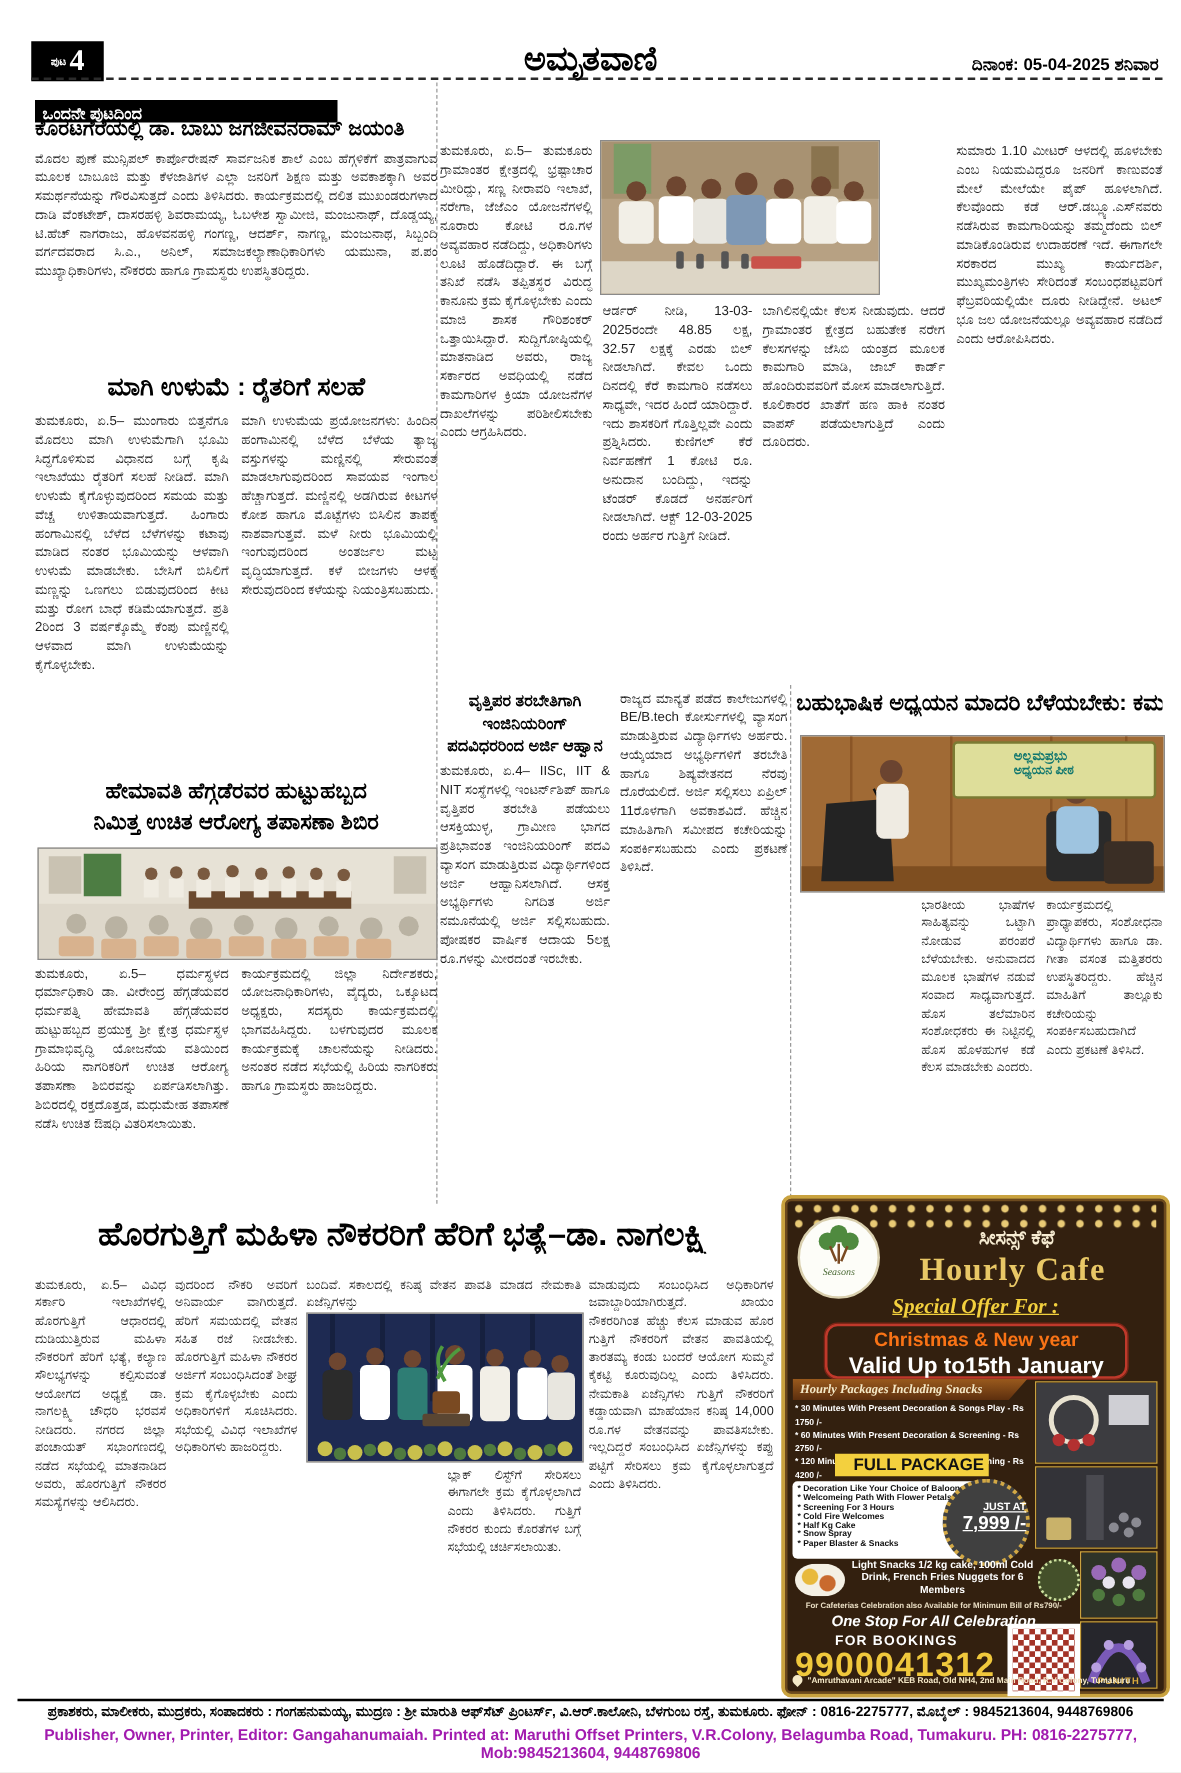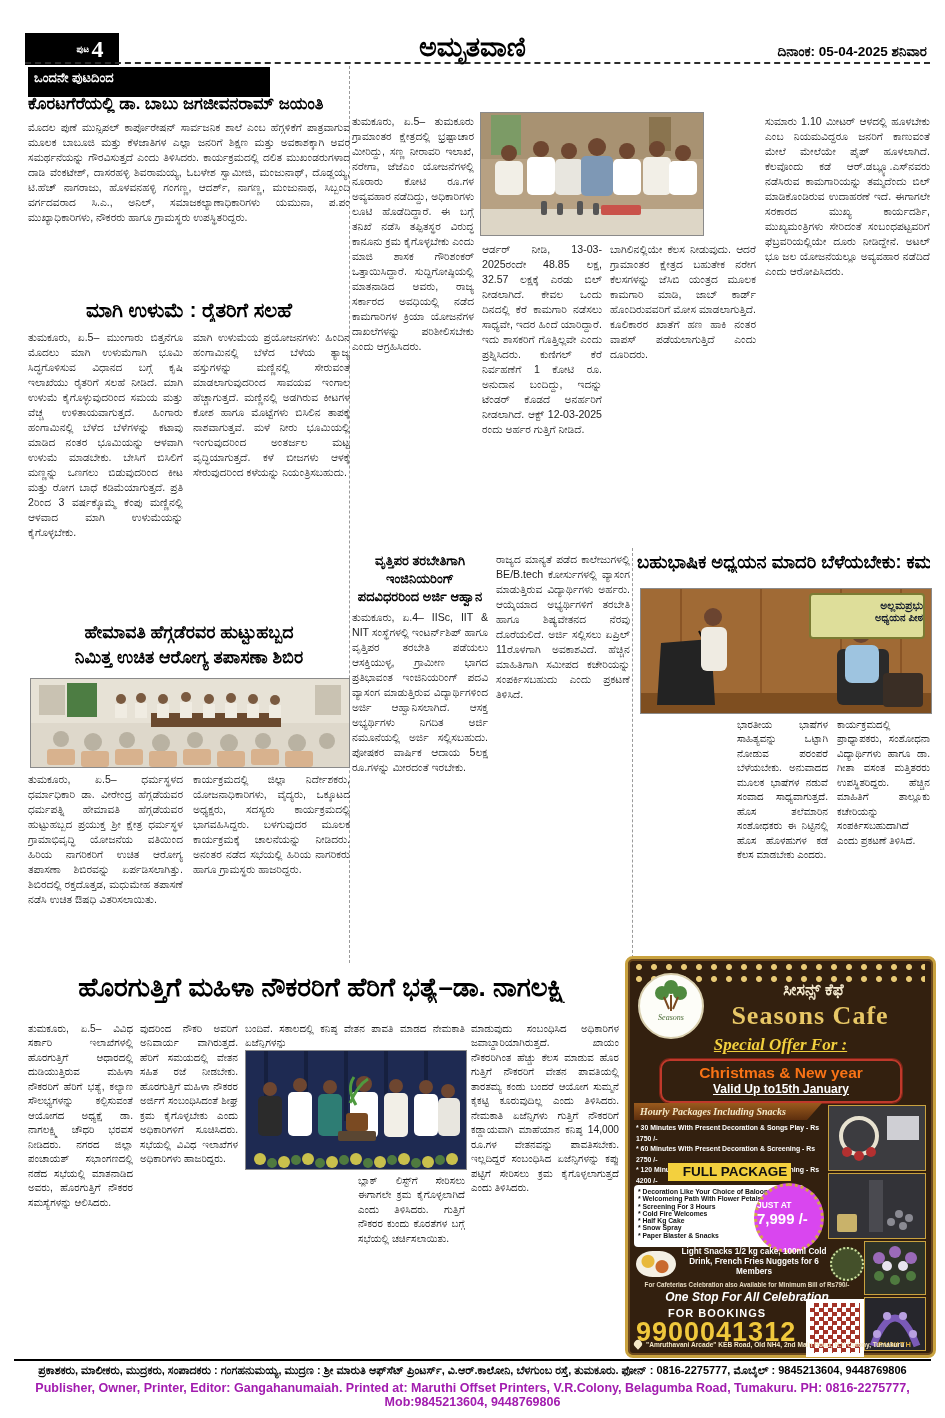--- a/index.html
+++ b/index.html
@@ -19,61 +19,61 @@
   .ad{background:#33200f;border:3px solid #c9a23f;border-radius:8px;box-shadow:inset 0 0 0 2px #6d4a1e;}
   .ad .lights{background-image:radial-gradient(circle at 7px 6px,#f3d37a 2.5px,rgba(0,0,0,0) 3.5px);
               background-size:15px 12px;opacity:.95;}
   .ad-title-kn{color:#f7ecd2;font-weight:bold;font-size:16px;text-align:center;}
   .ad-title-en{color:#e8c766;font-weight:bold;font-size:26px;text-align:center;
                font-family:"Liberation Serif",serif;letter-spacing:1px;}
   .ad-offer{color:#f3d03e;font-weight:bold;font-style:italic;font-size:17px;text-align:center;
             font-family:"Liberation Serif",serif;text-decoration:underline;}
   .occasion-box{border:2px solid #c0392b;border-radius:10px;box-shadow:0 0 0 1px #7d2416;text-align:center;}
   .occasion-main{color:#f97316;font-weight:bold;font-size:15.5px;}
-  .occasion-sub{color:#ffffff;font-weight:bold;font-size:12px;text-decoration:underline;}
+  .occasion-sub{color:#ffffff;font-weight:bold;font-size:18px;}
   .ribbon{background:linear-gradient(#9a5a1d,#5d2f0e);color:#f5e9c8;font-style:italic;font-weight:bold;
           font-size:10px;font-family:"Liberation Serif",serif;line-height:17px;padding-left:6px;
           clip-path:polygon(0 0,100% 0,92% 100%,0 100%);}
   .hour-item{color:#ffffff;font-weight:bold;font-size:6.9px;line-height:10.5px;}
   .fullpkg{background:#f3d03e;color:#111;font-weight:bold;font-size:13.5px;text-align:center;line-height:18px;padding-left:11px;}
   .whitebox{background:#ffffff;border-radius:4px;}
   .pkg-item{color:#111;font-weight:bold;font-size:6.8px;line-height:7.3px;}
-  .starburst{background:#d946ef;border:3px dotted #d2a845;border-radius:50%;text-align:left;color:#fff;}
+  .starburst{background:#404040;border:3px dotted #d2a845;border-radius:50%;text-align:right;color:#fff;text-decoration:underline;}
   .snack-text{color:#ffffff;font-weight:bold;font-size:8.2px;line-height:10px;text-align:center;}
   .tiny-note{color:#e9ddc3;font-weight:bold;font-size:6.3px;text-align:center;}
   .one-stop{color:#ffffff;font-weight:bold;font-style:italic;font-size:12px;text-align:center;}
   .bookings{color:#ffffff;font-weight:bold;font-size:11px;letter-spacing:1px;}
   .phone{color:#f0c83c;font-weight:bold;font-size:27px;letter-spacing:1px;}
   .qr{background:#fff;padding:4px;}
   .qr-inner{width:100%;height:100%;
     background:repeating-conic-gradient(#a33327 0 25%,#ffffff 0 50%);background-size:9px 9px;}
   .ad-photo{border:1px solid #c9a23f;overflow:hidden;}
   .address{color:#f5e9c8;font-weight:bold;font-size:6.6px;}
   .pin{width:8px;height:8px;background:#f5e9c8;border-radius:50% 50% 50% 0;transform:rotate(-45deg);display:inline-block;}
   
   .foot-kn{font-size:11px;font-weight:bold;text-align:center;color:#000;}
   .foot-en{font-size:12.5px;font-weight:bold;text-align:center;color:#a21caf;}
 </style>
 </head>
 <body>
 
 <div class="sheet">
 
-  <div class="abs" style="left:25px;top:33px;width:58px;height:32px;background:#000;color:#fff;display:flex;align-items:center;justify-content:center;gap:3px;padding-left:36px;">
+  <div class="abs" style="left:25px;top:33px;width:58px;height:32px;background:#000;color:#fff;display:flex;align-items:center;justify-content:center;gap:3px;">
     <span style="font-size:8.5px;font-weight:bold;width:12px;line-height:1.05;">ಪುಟ</span>
     <span style="font-size:24px;font-weight:bold;font-family:'Liberation Serif',serif;">4</span>
   </div>
   <div class="abs headline center" style="left:300px;top:32px;width:345px;font-size:27px;">ಅಮೃತವಾಣಿ</div>
   <div class="abs headline" style="right:18px;top:44px;font-size:13.5px;">ದಿನಾಂಕ: 05-04-2025 ಶನಿವಾರ</div>
   <div class="abs rule-dashed-h" style="left:25px;top:62px;width:905px;"></div>
 
   <div class="abs rule-dashed-v" style="left:349px;top:66px;height:897px;"></div>
   <div class="abs rule-dashed-v" style="left:632px;top:548px;height:415px;"></div>
 
-  <div class="abs kicker" style="left:28px;top:67px;width:236px;height:30px;">ಒಂದನೇ ಪುಟದಿಂದ</div>
+  <div class="abs kicker" style="left:28px;top:80px;width:236px;height:18px;">ಒಂದನೇ ಪುಟದಿಂದ</div>
   <div class="abs headline nowrap" style="left:28px;top:94px;width:322px;font-size:16.5px;overflow:hidden;">ಕೊರಟಗೆರೆಯಲ್ಲಿ ಡಾ. ಬಾಬು ಜಗಜೀವನರಾಮ್ ಜಯಂತಿ</div>
   <div class="abs body-col" style="left:28px;top:120px;width:322px;height:172px;">ಮೊದಲ ಪುಣೆ ಮುನ್ಸಿಪಲ್ ಕಾರ್ಪೊರೇಷನ್ ಸಾರ್ವಜನಿಕ ಶಾಲೆ ಎಂಬ ಹೆಗ್ಗಳಿಕೆಗೆ ಪಾತ್ರವಾಗುವ ಮೂಲಕ ಬಾಬೂಜಿ ಮತ್ತು ಕೆಳಜಾತಿಗಳ ಎಲ್ಲಾ ಜನರಿಗೆ ಶಿಕ್ಷಣ ಮತ್ತು ಅವಕಾಶಕ್ಕಾಗಿ ಅವರ ಸಮರ್ಥನೆಯನ್ನು ಗೌರವಿಸುತ್ತದೆ ಎಂದು ತಿಳಿಸಿದರು. ಕಾರ್ಯಕ್ರಮದಲ್ಲಿ ದಲಿತ ಮುಖಂಡರುಗಳಾದ ದಾಡಿ ವೆಂಕಟೇಶ್, ದಾಸರಹಳ್ಳಿ ಶಿವರಾಮಯ್ಯ, ಓಬಳೇಶ ಸ್ವಾಮೀಜಿ, ಮಂಜುನಾಥ್, ದೊಡ್ಡಯ್ಯ, ಟಿ.ಹೆಚ್ ನಾಗರಾಜು, ಹೊಳವನಹಳ್ಳಿ ಗಂಗಣ್ಣ, ಆದರ್ಶ್, ನಾಗಣ್ಣ, ಮಂಜುನಾಥ, ಸಿಬ್ಬಂದಿ ವರ್ಗದವರಾದ ಸಿ.ಎ., ಅನಿಲ್, ಸಮಾಜಕಲ್ಯಾಣಾಧಿಕಾರಿಗಳು ಯಮುನಾ, ಪ.ಪಂ ಮುಖ್ಯಾಧಿಕಾರಿಗಳು, ನೌಕರರು ಹಾಗೂ ಗ್ರಾಮಸ್ಥರು ಉಪಸ್ಥಿತರಿದ್ದರು.</div>
 
   <div class="abs headline center nowrap" style="left:28px;top:299px;width:322px;font-size:20px;overflow:hidden;">ಮಾಗಿ ಉಳುಮೆ : ರೈತರಿಗೆ ಸಲಹೆ</div>
   <div class="abs body-col" style="left:28px;top:330px;width:155px;height:280px;">ತುಮಕೂರು, ಏ.5– ಮುಂಗಾರು ಬಿತ್ತನೆಗೂ ಮೊದಲು ಮಾಗಿ ಉಳುಮೆಗಾಗಿ ಭೂಮಿ ಸಿದ್ಧಗೊಳಿಸುವ ವಿಧಾನದ ಬಗ್ಗೆ ಕೃಷಿ ಇಲಾಖೆಯು ರೈತರಿಗೆ ಸಲಹೆ ನೀಡಿದೆ. ಮಾಗಿ ಉಳುಮೆ ಕೈಗೊಳ್ಳುವುದರಿಂದ ಸಮಯ ಮತ್ತು ವೆಚ್ಚ ಉಳಿತಾಯವಾಗುತ್ತದೆ. ಹಿಂಗಾರು ಹಂಗಾಮಿನಲ್ಲಿ ಬೆಳೆದ ಬೆಳೆಗಳನ್ನು ಕಟಾವು ಮಾಡಿದ ನಂತರ ಭೂಮಿಯನ್ನು ಆಳವಾಗಿ ಉಳುಮೆ ಮಾಡಬೇಕು. ಬೇಸಿಗೆ ಬಿಸಿಲಿಗೆ ಮಣ್ಣನ್ನು ಒಣಗಲು ಬಿಡುವುದರಿಂದ ಕೀಟ ಮತ್ತು ರೋಗ ಬಾಧೆ ಕಡಿಮೆಯಾಗುತ್ತದೆ. ಪ್ರತಿ 2ರಿಂದ 3 ವರ್ಷಕ್ಕೊಮ್ಮೆ ಕೆಂಪು ಮಣ್ಣಿನಲ್ಲಿ ಆಳವಾದ ಮಾಗಿ ಉಳುಮೆಯನ್ನು ಕೈಗೊಳ್ಳಬೇಕು.</div>
   <div class="abs body-col" style="left:193px;top:330px;width:157px;height:280px;">ಮಾಗಿ ಉಳುಮೆಯ ಪ್ರಯೋಜನಗಳು: ಹಿಂದಿನ ಹಂಗಾಮಿನಲ್ಲಿ ಬೆಳೆದ ಬೆಳೆಯ ತ್ಯಾಜ್ಯ ವಸ್ತುಗಳನ್ನು ಮಣ್ಣಿನಲ್ಲಿ ಸೇರುವಂತೆ ಮಾಡಲಾಗುವುದರಿಂದ ಸಾವಯವ ಇಂಗಾಲ ಹೆಚ್ಚಾಗುತ್ತದೆ. ಮಣ್ಣಿನಲ್ಲಿ ಅಡಗಿರುವ ಕೀಟಗಳ ಕೋಶ ಹಾಗೂ ಮೊಟ್ಟೆಗಳು ಬಿಸಿಲಿನ ತಾಪಕ್ಕೆ ನಾಶವಾಗುತ್ತವೆ. ಮಳೆ ನೀರು ಭೂಮಿಯಲ್ಲಿ ಇಂಗುವುದರಿಂದ ಅಂತರ್ಜಲ ಮಟ್ಟ ವೃದ್ಧಿಯಾಗುತ್ತದೆ. ಕಳೆ ಬೀಜಗಳು ಆಳಕ್ಕೆ ಸೇರುವುದರಿಂದ ಕಳೆಯನ್ನು ನಿಯಂತ್ರಿಸಬಹುದು.</div>
 
   <div class="abs headline center" style="left:28px;top:620px;width:322px;font-size:17.5px;line-height:1.45;">
     <div>ಹೇಮಾವತಿ ಹೆಗ್ಗಡೆರವರ ಹುಟ್ಟುಹಬ್ಬದ</div>
     <div>ನಿಮಿತ್ತ ಉಚಿತ ಆರೋಗ್ಯ ತಪಾಸಣಾ ಶಿಬಿರ</div>
@@ -192,21 +192,21 @@
       <rect x="0" y="104" width="290" height="20" fill="#7e4e20"></rect>
       <path d="M20 54 L70 50 L74 116 L16 116 Z" fill="#232323"></path>
       <line x1="58" y1="42" x2="64" y2="54" stroke="#111" stroke-width="2"></line>
       <circle cx="72" cy="28" r="9" fill="#6b4430"></circle>
       <rect x="60" y="38" width="26" height="44" rx="6" fill="#efebe2"></rect>
       <rect x="196" y="60" width="52" height="56" rx="6" fill="#2a2a2a"></rect>
       <circle cx="220" cy="44" r="10" fill="#6b4430"></circle>
       <rect x="204" y="56" width="34" height="38" rx="7" fill="#9ec4e0"></rect>
       <rect x="242" y="84" width="40" height="34" rx="4" fill="#3a2e25"></rect>
     </svg>
-    <div class="abs" style="right:6px;top:4px;width:112px;height:42px;background:#dede9a;border:2px solid #7b7b33;border-radius:4px;text-align:right;color:#0f172a;font-weight:bold;">
+    <div class="abs" style="right:6px;top:4px;width:112px;height:42px;background:#dede9a;border:2px solid #7b7b33;border-radius:4px;text-align:left;color:#0f766e;font-weight:bold;padding-left:47px;">
       <div style="font-size:10.5px;margin-top:4px;">ಅಲ್ಲಮಪ್ರಭು</div>
       <div style="font-size:10px;">ಅಧ್ಯಯನ ಪೀಠ</div>
     </div>
   </div>
   <div class="abs body-col" style="left:737px;top:718px;width:91px;height:245px;font-size:10.2px;">ಭಾರತೀಯ ಭಾಷೆಗಳ ಸಾಹಿತ್ಯವನ್ನು ಒಟ್ಟಾಗಿ ನೋಡುವ ಪರಂಪರೆ ಬೆಳೆಯಬೇಕು. ಅನುವಾದದ ಮೂಲಕ ಭಾಷೆಗಳ ನಡುವೆ ಸಂವಾದ ಸಾಧ್ಯವಾಗುತ್ತದೆ. ಹೊಸ ತಲೆಮಾರಿನ ಸಂಶೋಧಕರು ಈ ನಿಟ್ಟಿನಲ್ಲಿ ಹೊಸ ಹೊಳಹುಗಳ ಕಡೆ ಕೆಲಸ ಮಾಡಬೇಕು ಎಂದರು.</div>
   <div class="abs body-col" style="left:837px;top:718px;width:93px;height:245px;font-size:10.2px;">ಕಾರ್ಯಕ್ರಮದಲ್ಲಿ ಪ್ರಾಧ್ಯಾಪಕರು, ಸಂಶೋಧನಾ ವಿದ್ಯಾರ್ಥಿಗಳು ಹಾಗೂ ಡಾ. ಗೀತಾ ವಸಂತ ಮತ್ತಿತರರು ಉಪಸ್ಥಿತರಿದ್ದರು. ಹೆಚ್ಚಿನ ಮಾಹಿತಿಗೆ ತಾಲ್ಲೂಕು ಕಚೇರಿಯನ್ನು ಸಂಪರ್ಕಿಸಬಹುದಾಗಿದೆ ಎಂದು ಪ್ರಕಟಣೆ ತಿಳಿಸಿದೆ.</div>
 
   <div class="abs headline center nowrap" style="left:28px;top:972px;width:592px;font-size:26px;overflow:hidden;">ಹೊರಗುತ್ತಿಗೆ ಮಹಿಳಾ ನೌಕರರಿಗೆ ಹೆರಿಗೆ ಭತ್ಯೆ–ಡಾ. ನಾಗಲಕ್ಷ್ಮಿ</div>
   <div class="abs body-col" style="left:28px;top:1022px;width:105px;height:336px;font-size:10.2px;">ತುಮಕೂರು, ಏ.5– ವಿವಿಧ ಸರ್ಕಾರಿ ಇಲಾಖೆಗಳಲ್ಲಿ ಹೊರಗುತ್ತಿಗೆ ಆಧಾರದಲ್ಲಿ ದುಡಿಯುತ್ತಿರುವ ಮಹಿಳಾ ನೌಕರರಿಗೆ ಹೆರಿಗೆ ಭತ್ಯೆ, ಕಲ್ಯಾಣ ಸೌಲಭ್ಯಗಳನ್ನು ಕಲ್ಪಿಸುವಂತೆ ಆಯೋಗದ ಅಧ್ಯಕ್ಷೆ ಡಾ. ನಾಗಲಕ್ಷ್ಮಿ ಚೌಧರಿ ಭರವಸೆ ನೀಡಿದರು. ನಗರದ ಜಿಲ್ಲಾ ಪಂಚಾಯತ್ ಸಭಾಂಗಣದಲ್ಲಿ ನಡೆದ ಸಭೆಯಲ್ಲಿ ಮಾತನಾಡಿದ ಅವರು, ಹೊರಗುತ್ತಿಗೆ ನೌಕರರ ಸಮಸ್ಯೆಗಳನ್ನು ಆಲಿಸಿದರು.</div>
   <div class="abs body-col" style="left:140px;top:1022px;width:98px;height:336px;font-size:10.2px;">ವುದರಿಂದ ನೌಕರಿ ಅವರಿಗೆ ಅನಿವಾರ್ಯ ವಾಗಿರುತ್ತದೆ. ಹೆರಿಗೆ ಸಮಯದಲ್ಲಿ ವೇತನ ಸಹಿತ ರಜೆ ನೀಡಬೇಕು. ಹೊರಗುತ್ತಿಗೆ ಮಹಿಳಾ ನೌಕರರ ಅರ್ಜಿಗೆ ಸಂಬಂಧಿಸಿದಂತೆ ಶೀಘ್ರ ಕ್ರಮ ಕೈಗೊಳ್ಳಬೇಕು ಎಂದು ಅಧಿಕಾರಿಗಳಿಗೆ ಸೂಚಿಸಿದರು. ಸಭೆಯಲ್ಲಿ ವಿವಿಧ ಇಲಾಖೆಗಳ ಅಧಿಕಾರಿಗಳು ಹಾಜರಿದ್ದರು.</div>
@@ -279,21 +279,21 @@
           </g>
         <g stroke="#7a4a22" stroke-width="2">
             <line x1="31" y1="20" x2="31" y2="36"></line>
             <line x1="24" y1="22" x2="29" y2="34"></line>
             <line x1="38" y1="22" x2="33" y2="34"></line>
           </g>
       </svg>
       <div class="abs" style="left:0;top:38px;width:62px;text-align:center;font-size:8px;font-style:italic;color:#4a6a35;font-family:'Liberation Serif',serif;">Seasons</div>
     </div>
     <div class="abs ad-title-kn" style="left:78px;top:22px;width:215px;">ಸೀಸನ್ಸ್ ಕೆಫೆ</div>
-    <div class="abs ad-title-en" style="left:66px;top:42px;width:232px;">Seasons Cafe</div>
+    <div class="abs ad-title-en" style="left:66px;top:42px;width:232px;">Hourly Cafe</div>
     <div class="abs ad-offer" style="left:30px;top:76px;width:245px;">Special Offer For :</div>
     <div class="abs occasion-box" style="left:32px;top:100px;width:238px;height:40px;">
       <div class="occasion-main" style="margin-top:3px;">Christmas &amp; New year</div>
       <div class="occasion-sub">Valid Up to15th January</div>
     </div>
     <div class="abs ribbon" style="left:6px;top:144px;width:182px;height:17px;">Hourly Packages Including Snacks</div>
     <div class="abs" style="left:8px;top:164px;width:188px;">
       <div class="hour-item">* 30 Minutes With Present Decoration &amp; Songs Play -  Rs 1750 /-</div>
       <div class="hour-item">* 60 Minutes With Present Decoration &amp; Screening -  Rs 2750 /-</div>
       <div class="hour-item">* 120 Minutes With Present Decoration &amp; Screening -  Rs 4200 /-</div>

